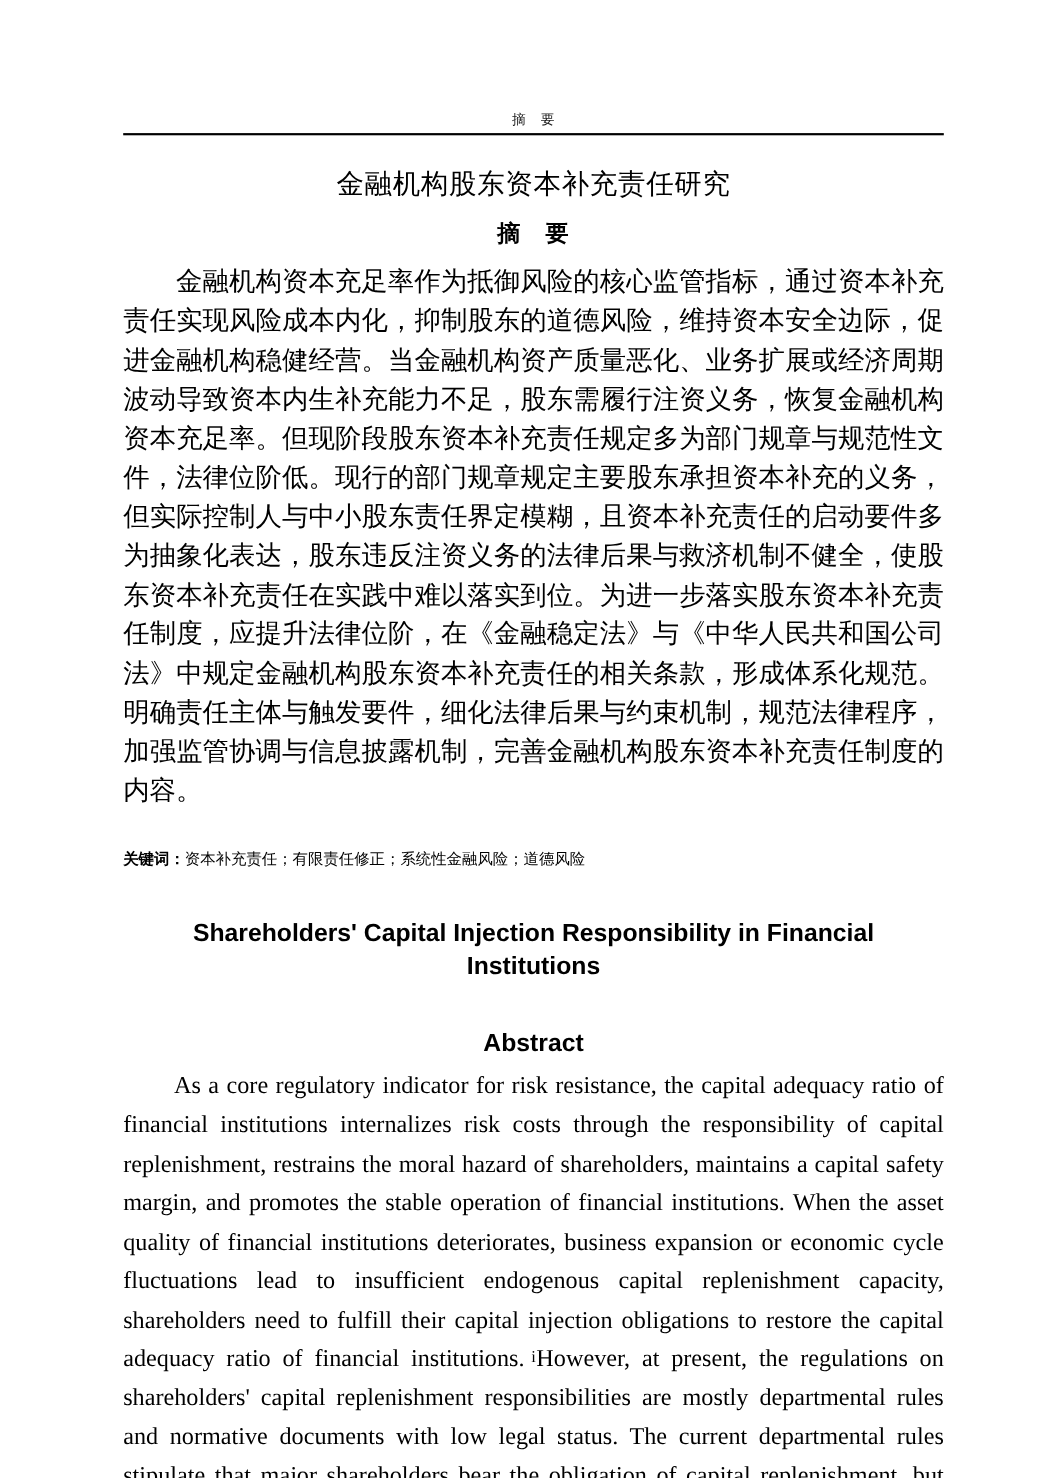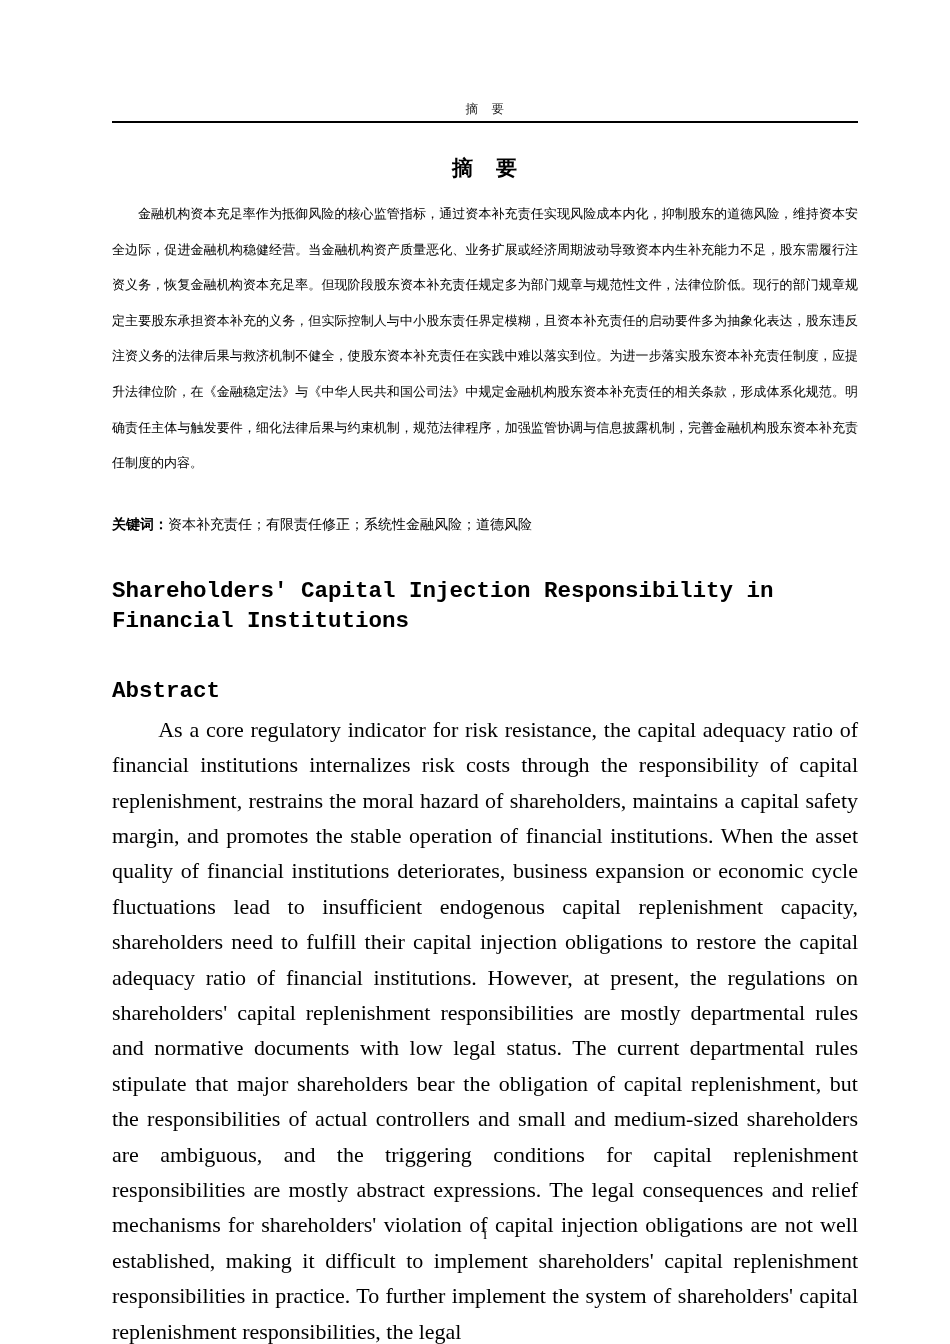--- a/index.html
+++ b/index.html
@@ -73,21 +73,21 @@
     font-family: "DejaVu Sans", "Liberation Sans", sans-serif;
     font-size: 21px;
     font-weight: 700;
     letter-spacing: 1px;
     margin: 14px 0 0 0;
     white-space: pre;
   }
 
   p.cn-para {
     font-family: Liberation Serif, serif;
-    font-size: 13px;
+    font-size: 24px;
     line-height: 35.6px;
     text-align: justify;
     text-justify: inter-ideograph;
     text-indent: 2em;
     margin: 14px 0 0 0;
     letter-spacing: 0px;
     word-spacing: 0px;
     -webkit-hyphens: none;
     hyphens: none;
   }
@@ -101,21 +101,22 @@
   }
   .keywords .kw-label {
     font-family: "DejaVu Sans", "Liberation Sans", sans-serif;
     font-weight: 700;
   }
   .keywords .kw-values {
     font-family: "DejaVu Serif", "Liberation Serif", serif;
   }
 
   .en-title {
-    font-family: Liberation Mono, monospace;
+    text-align: center;
+    font-family: Liberation Sans, sans-serif;
     font-weight: 700;
     font-size: 22.5px;
     line-height: 30px;
     margin: 34px 0 0 0;
   }
   .en-title .en-title-sub {
     display: block;
     margin-top: 40px;
   }
 
@@ -148,20 +149,21 @@
 
 <div class="page">
 
   <div class="header-block">
     <div class="header-text">摘　要</div>
     <hr class="header-rule">
   </div>
 
   <div class="content">
 
+    <h1 class="doc-title">金融机构股东资本补充责任研究</h1>
 
     <h2 class="abstract-label-cn">摘　要</h2>
 
     <p class="cn-para">金融机构资本充足率作为抵御风险的核心监管指标，通过资本补充责任实现风险成本内化，抑制股东的道德风险，维持资本安全边际，促进金融机构稳健经营。当金融机构资产质量恶化、业务扩展或经济周期波动导致资本内生补充能力不足，股东需履行注资义务，恢复金融机构资本充足率。但现阶段股东资本补充责任规定多为部门规章与规范性文件，法律位阶低。现行的部门规章规定主要股东承担资本补充的义务，但实际控制人与中小股东责任界定模糊，且资本补充责任的启动要件多为抽象化表达，股东违反注资义务的法律后果与救济机制不健全，使股东资本补充责任在实践中难以落实到位。为进一步落实股东资本补充责任制度，应提升法律位阶，在《金融稳定法》与《中华人民共和国公司法》中规定金融机构股东资本补充责任的相关条款，形成体系化规范。明确责任主体与触发要件，细化法律后果与约束机制，规范法律程序，加强监管协调与信息披露机制，完善金融机构股东资本补充责任制度的内容。</p>
 
     <div class="keywords">
       <span class="kw-label">关键词：</span><span class="kw-values">资本补充责任；有限责任修正；系统性金融风险；道德风险</span>
     </div>
 
     <h2 class="en-title">

